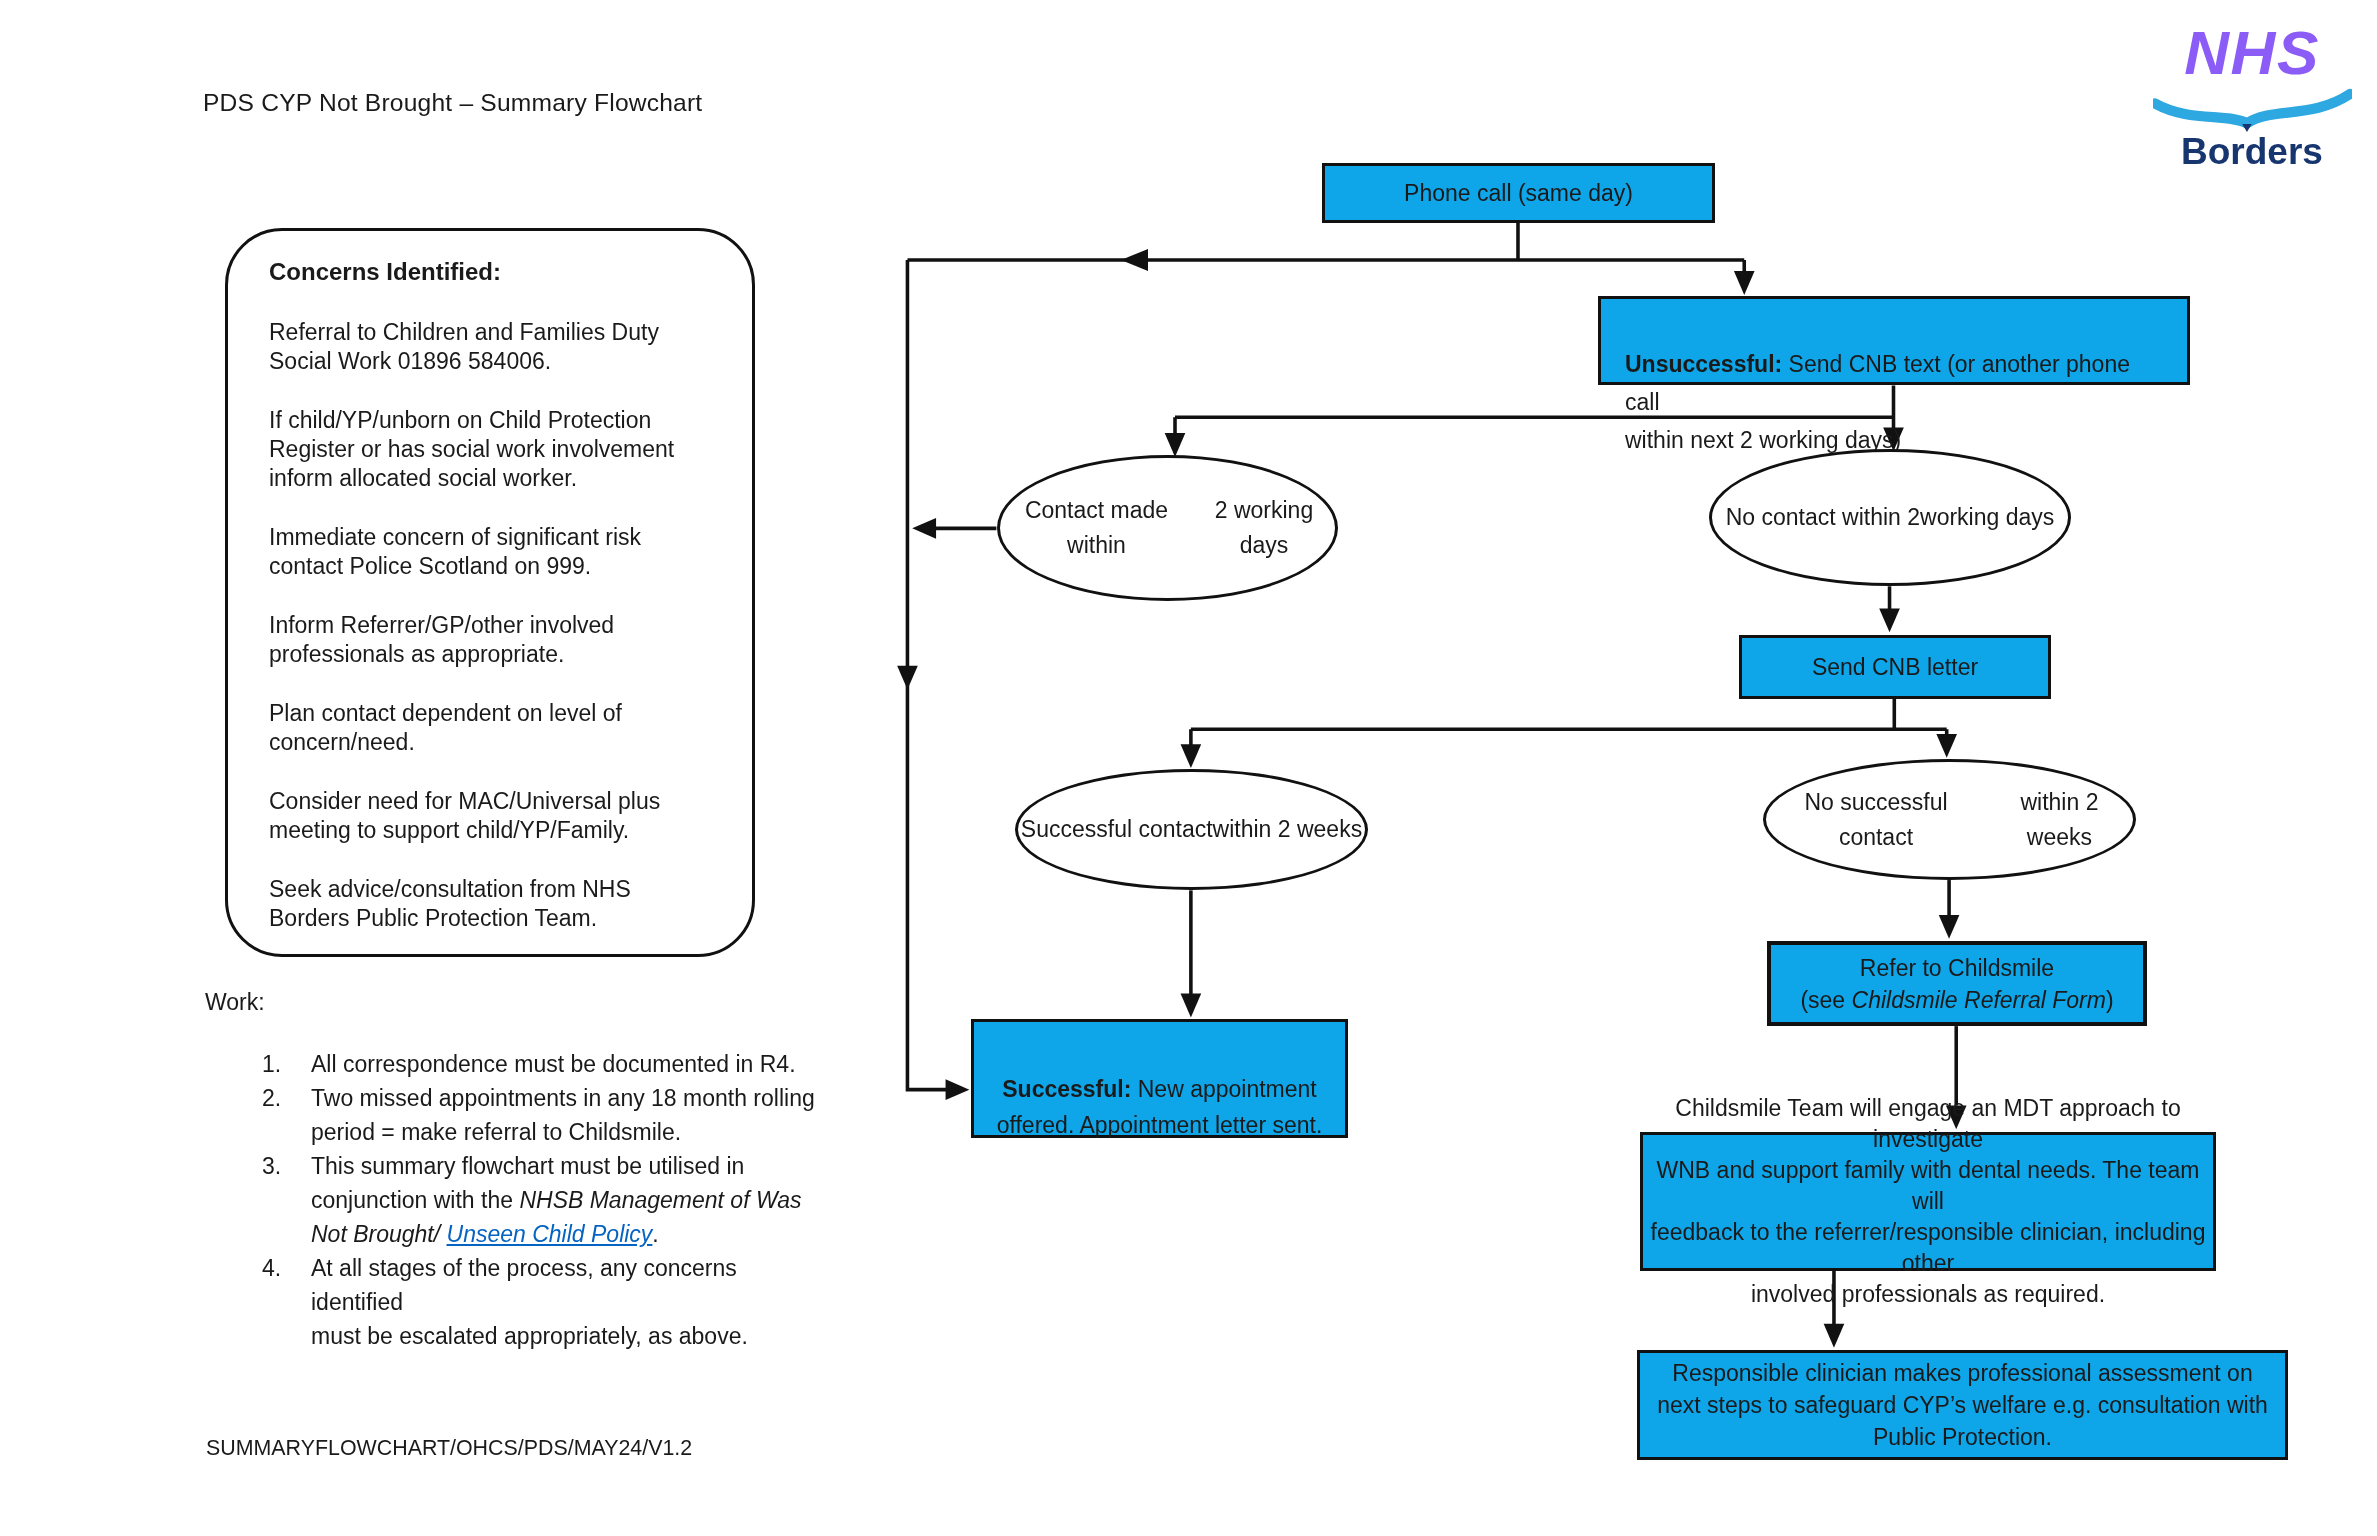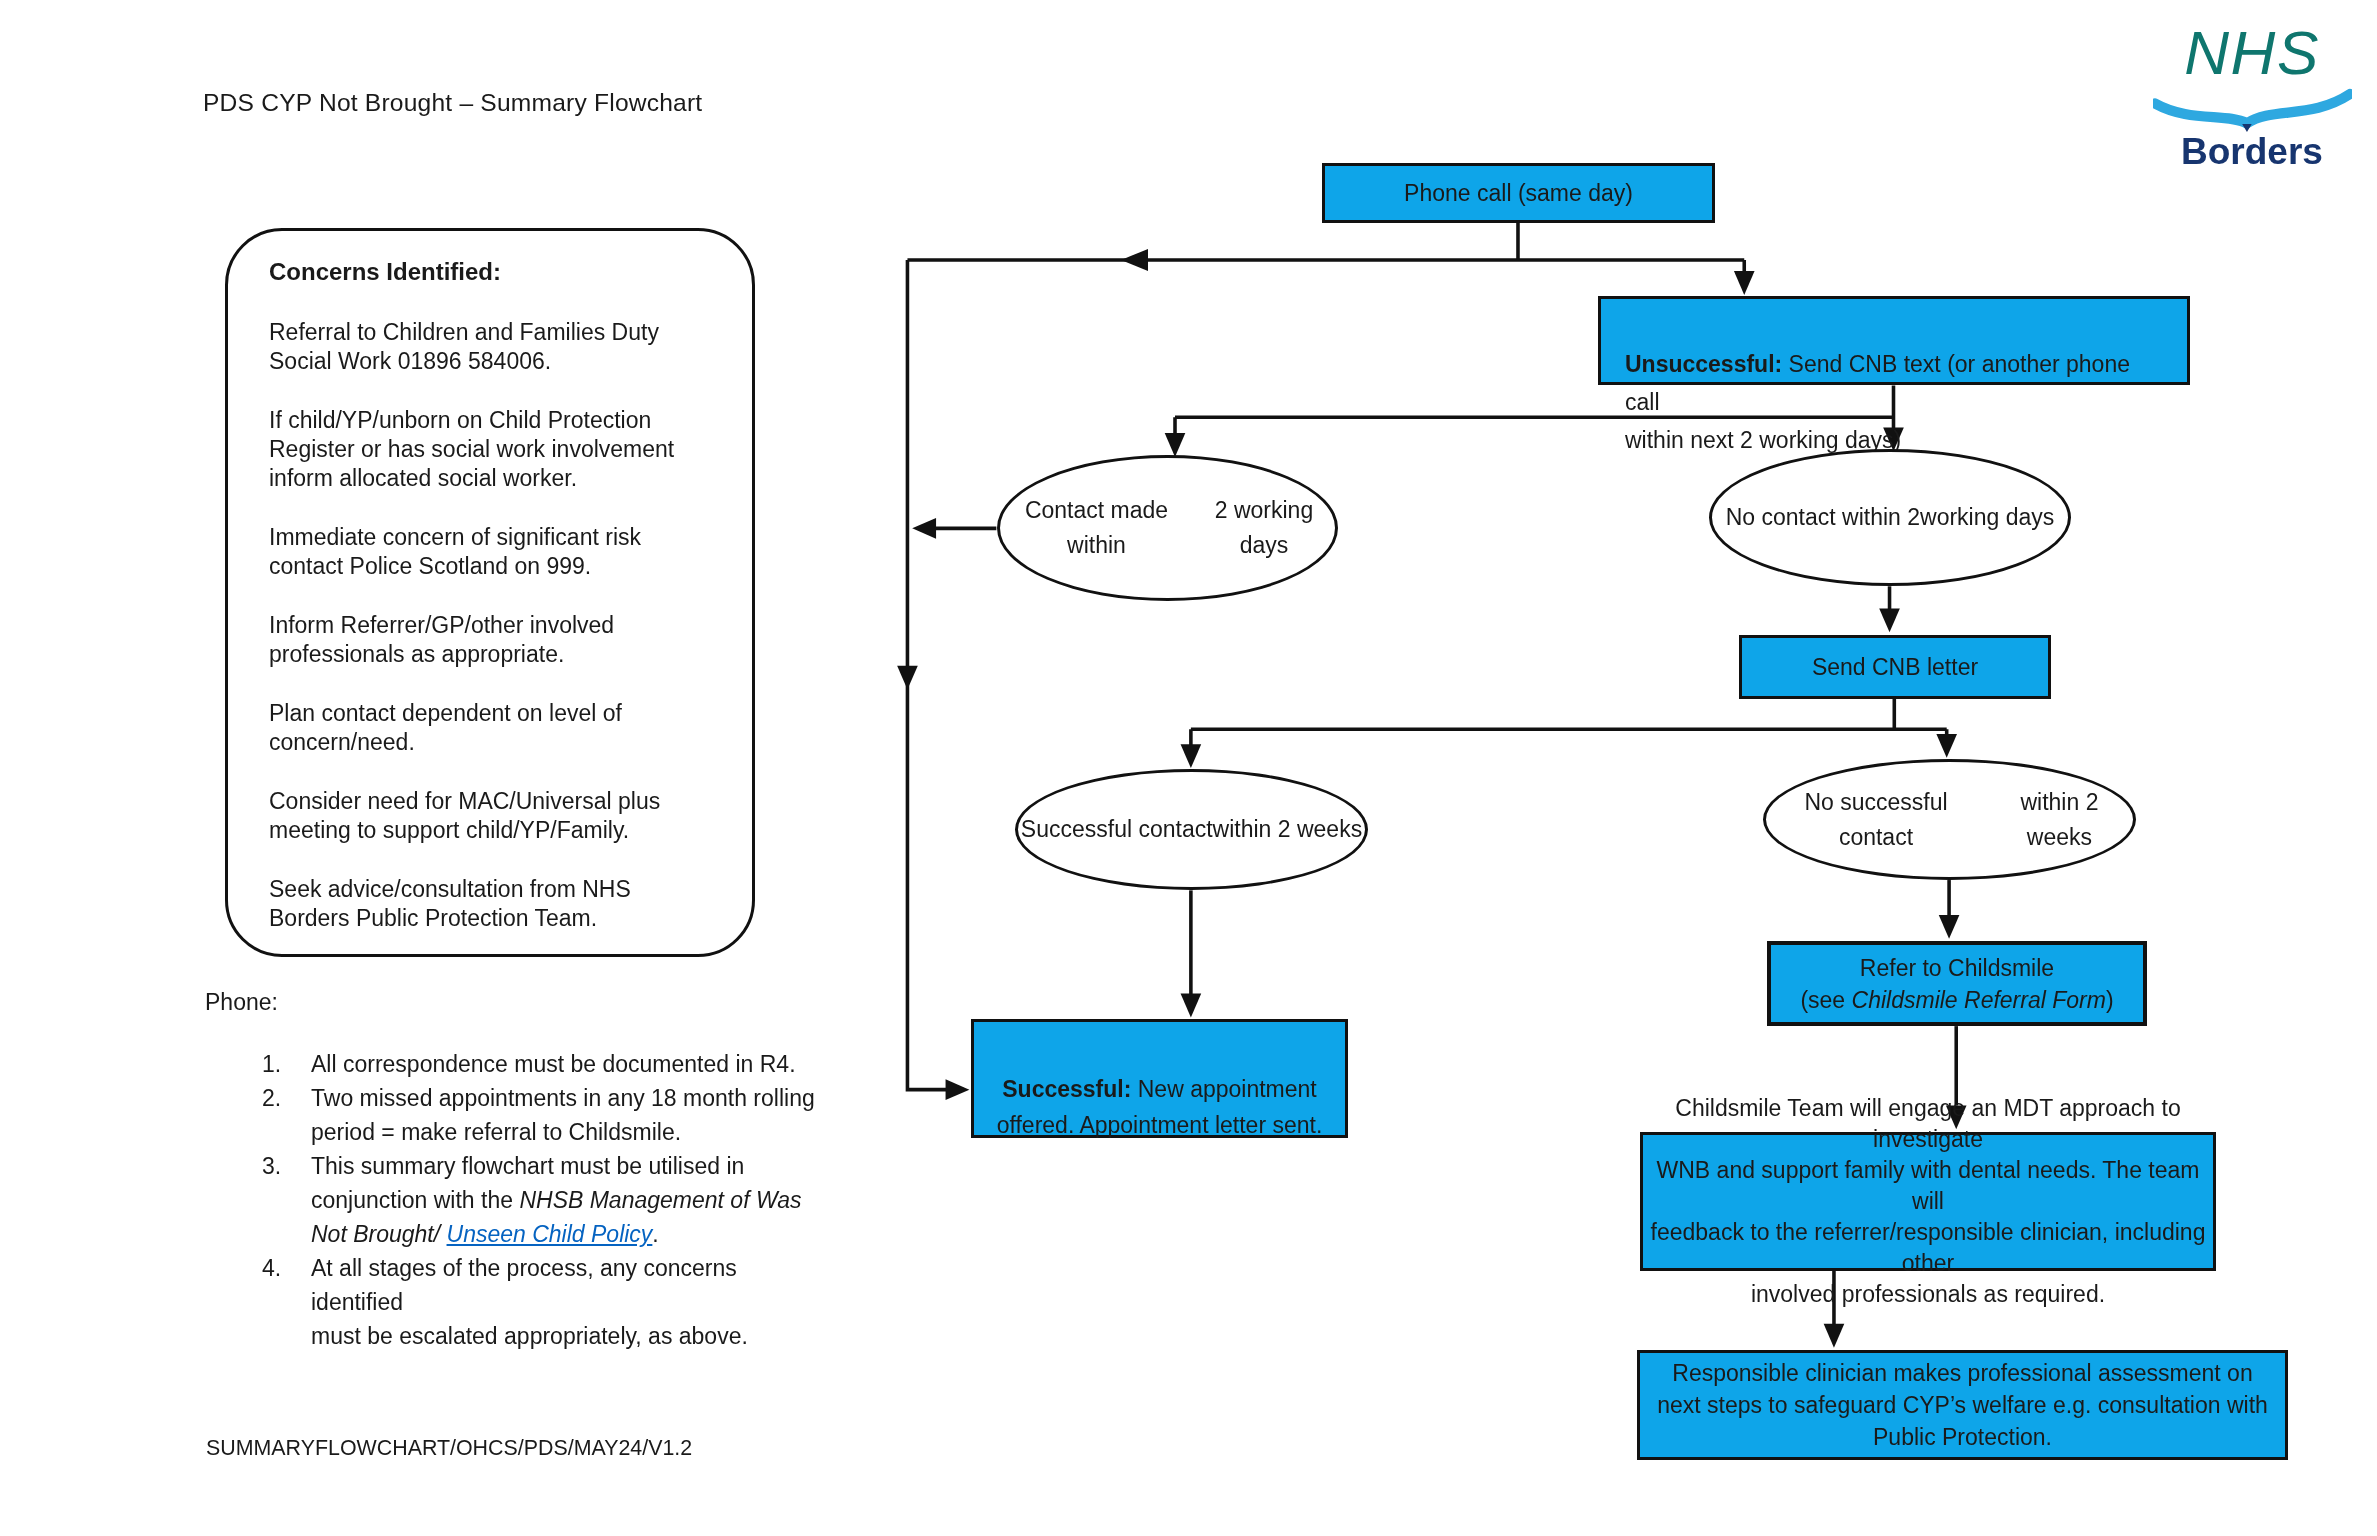--- a/index.html
+++ b/index.html
@@ -3,21 +3,21 @@
 <meta charset="utf-8">
 <style>
   html,body{margin:0;padding:0;background:#ffffff;}
   .page{position:relative;width:2377px;height:1537px;background:#ffffff;
         font-family:"Liberation Sans",sans-serif;color:#1a1a1a;overflow:hidden;}
   .abs{position:absolute;}
 
   
   .doc-title{left:203px;top:89px;font-size:24.6px;letter-spacing:0.2px;}
   .nhs-logo{left:2144px;top:22px;width:216px;text-align:center;line-height:1;}
-  .nhs-word{font-size:62px;font-weight:400;font-style:italic;color:#0f766e;letter-spacing:1.6px;}
+  .nhs-word{font-size:62px;font-weight:700;font-style:italic;color:#8b5cf6;letter-spacing:1.6px;}
   .nhs-swoosh{display:block;margin:1.6px auto 0 auto;}
   .nhs-org{font-size:37px;font-weight:700;color:#17356f;margin-top:1.6px;}
 
   
   .concerns{left:225px;top:228px;width:530px;height:729px;border:3.2px solid #111;
             border-radius:57px;box-sizing:border-box;padding:27px 32px 0 41px;}
   .concerns h2{font-size:24px;margin:0 0 32px 0;font-weight:700;}
   .concerns p{font-size:23px;line-height:29px;margin:0 0 30px 0;white-space:pre-line;}
 
   
@@ -71,21 +71,21 @@
     <p>Inform Referrer/GP/other involved
 professionals as appropriate.</p>
     <p>Plan contact dependent on level of
 concern/need.</p>
     <p>Consider need for MAC/Universal plus
 meeting to support child/YP/Family.</p>
     <p>Seek advice/consultation from NHS
 Borders Public Protection Team.</p>
   </div>
 
-  <div class="abs note-label">Phone:</div>
+  <div class="abs note-label">Work:</div>
   <div class="abs note-list">
     <div class="note-item">
       <span class="note-num">1.</span>
       <div class="note-text">All correspondence must be documented in R4.</div>
     </div>
     <div class="note-item">
       <span class="note-num">2.</span>
       <div class="note-text">Two missed appointments in any 18 month rolling
 period = make referral to Childsmile.</div>
     </div>

